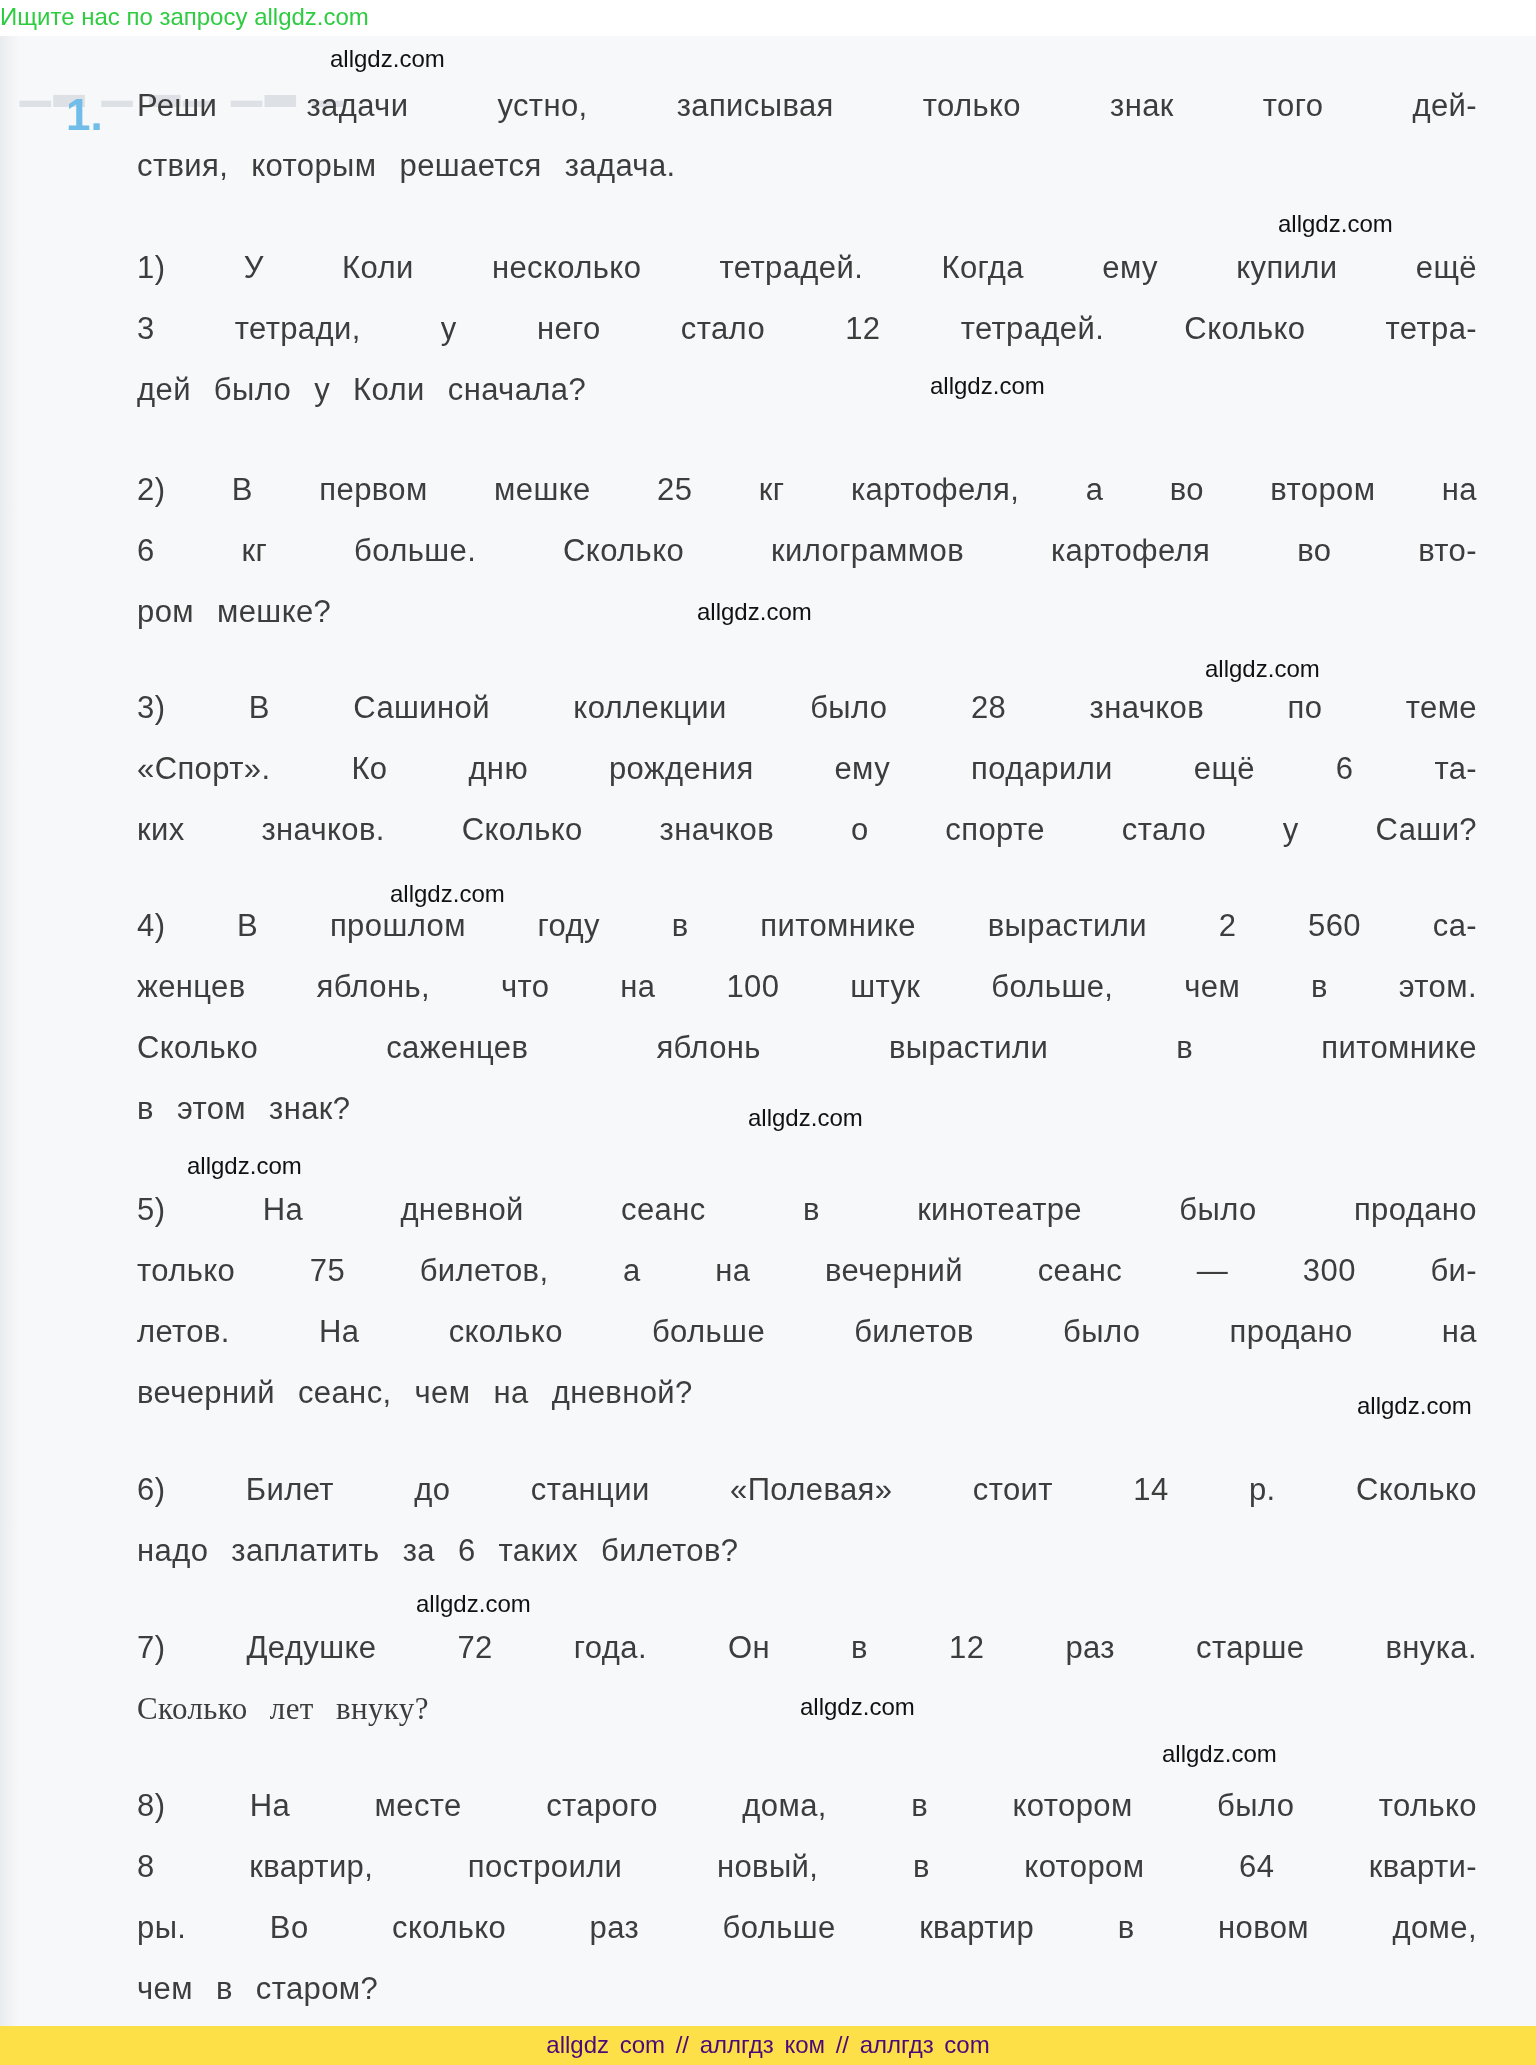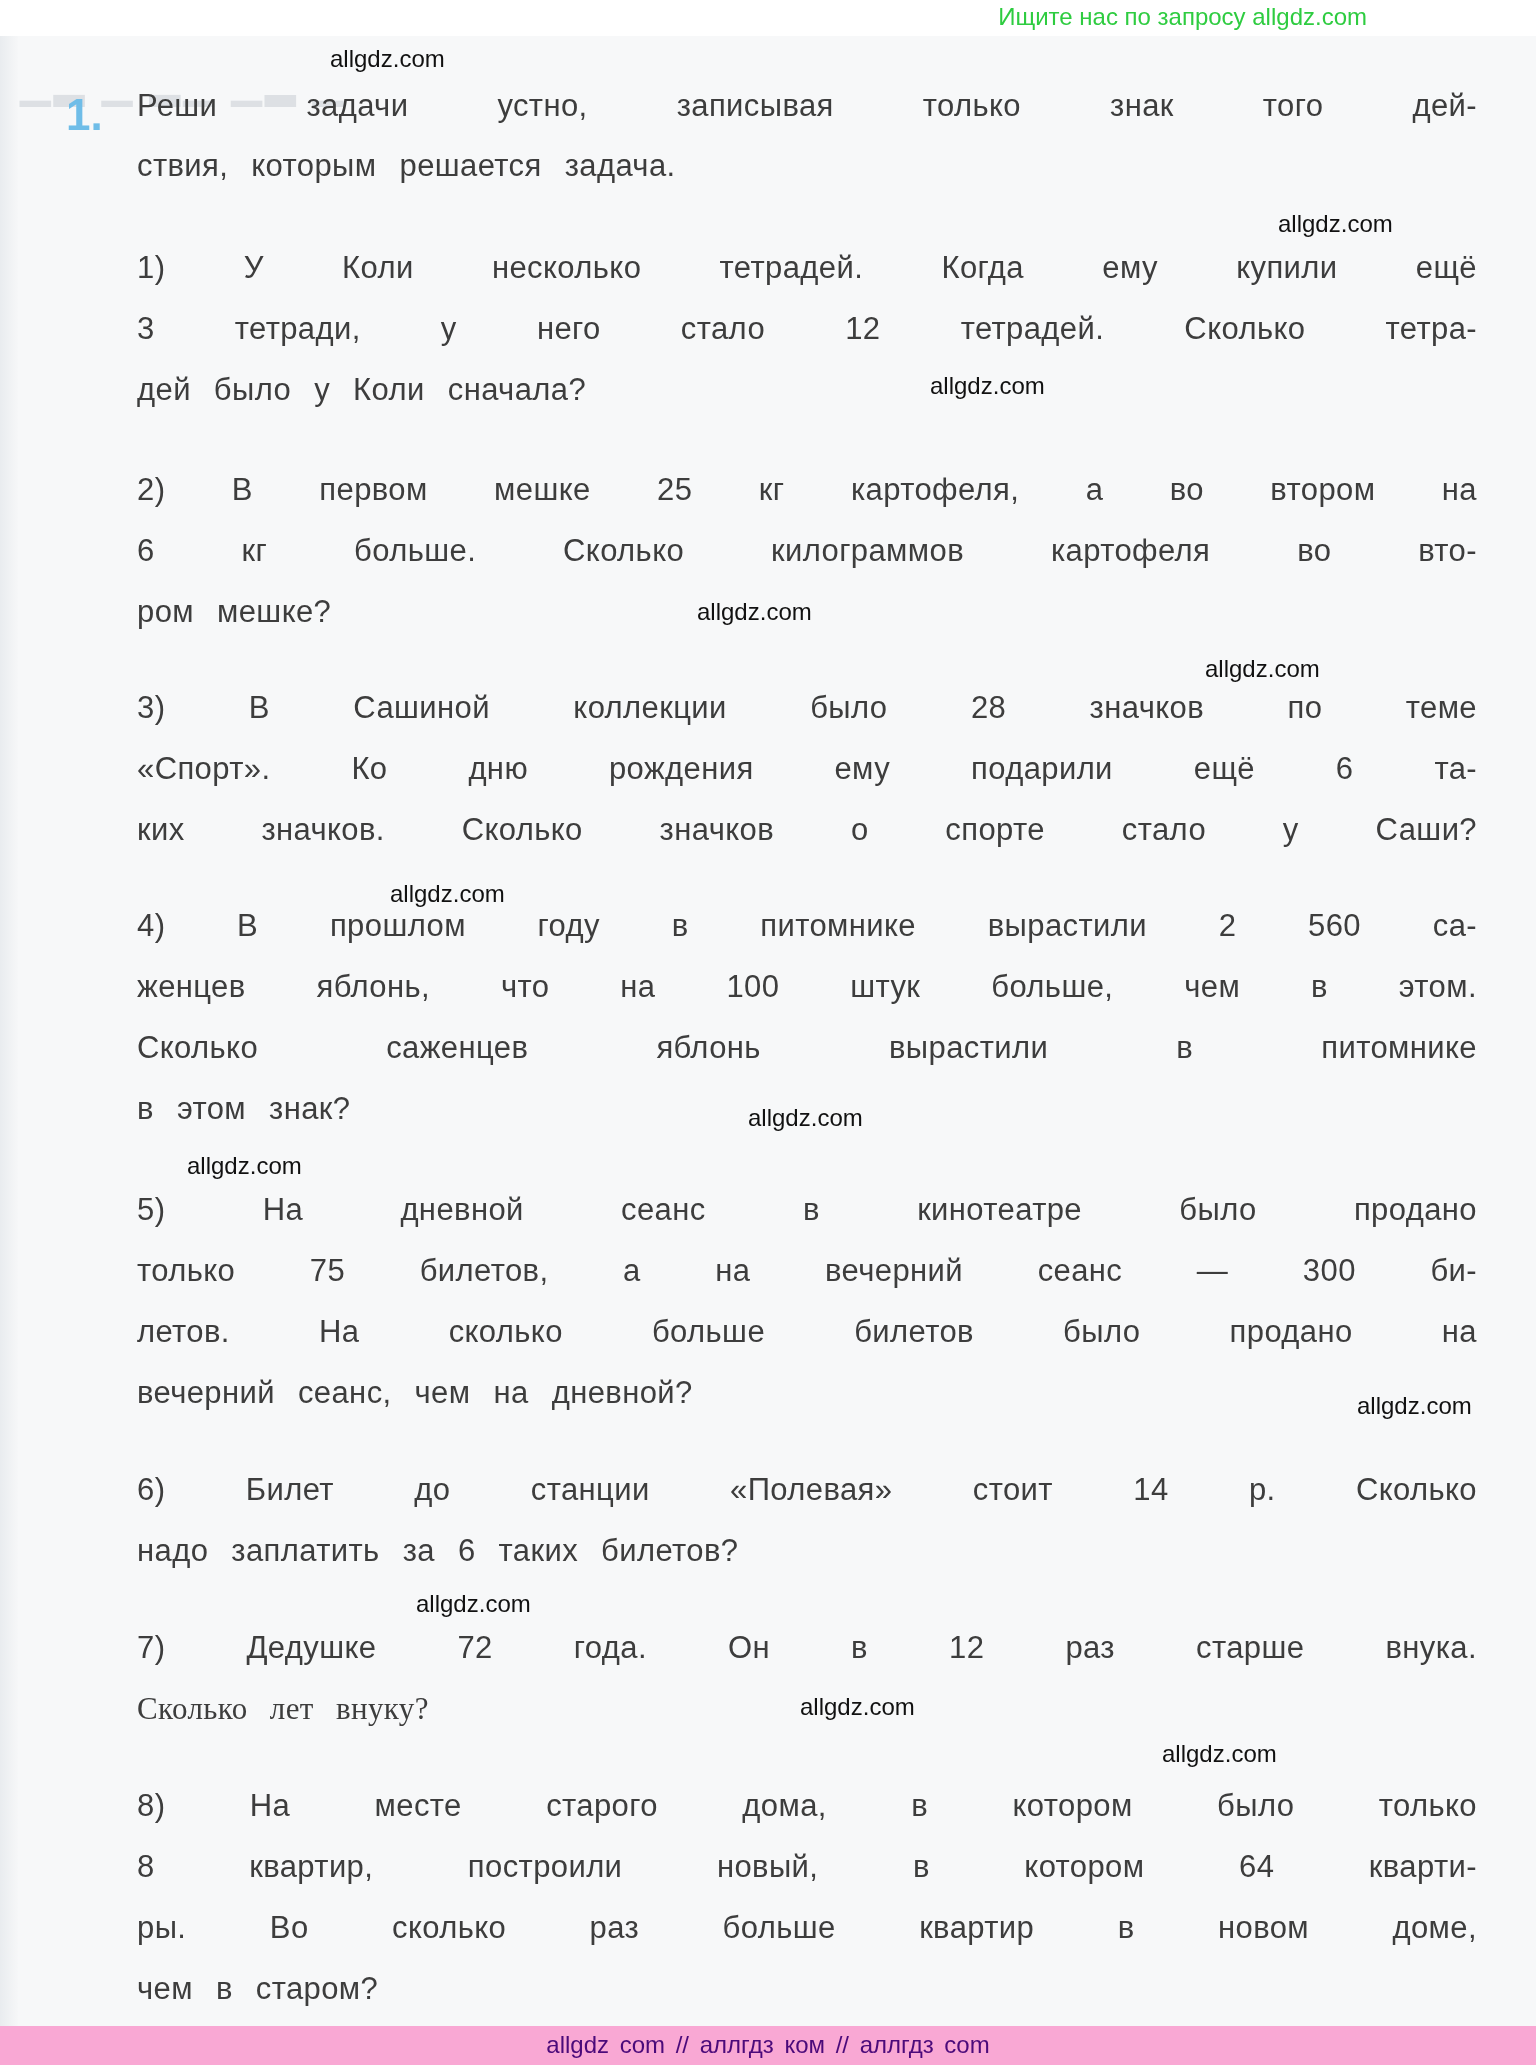--- a/index.html
+++ b/index.html
@@ -14,21 +14,21 @@
       overflow: hidden;
       font-family: "Liberation Sans", "DejaVu Sans", sans-serif;
     }
     .top-banner {
       position: absolute;
       left: 0;
       top: 0;
       width: 1367px;
       height: 36px;
       background: #ffffff;
-      text-align: right;
+      text-align: left;
       line-height: 34px;
       font-size: 24px;
       color: #2ecc40;
       z-index: 3;
     }
     .page {
       position: absolute;
       left: 0;
       top: 36px;
       width: 1536px;
@@ -92,21 +92,21 @@
       color: #111111;
       z-index: 4;
       white-space: nowrap;
     }
     .bottom-banner {
       position: absolute;
       left: 0;
       top: 2026px;
       width: 1536px;
       height: 39px;
-      background: #f9a8d4;
+      background: #fde047;
       text-align: center;
       line-height: 38px;
       font-size: 24px;
       color: #4b0a7a;
       z-index: 3;
       word-spacing: 4px;
     }
   </style>
 </head>
 <body>

